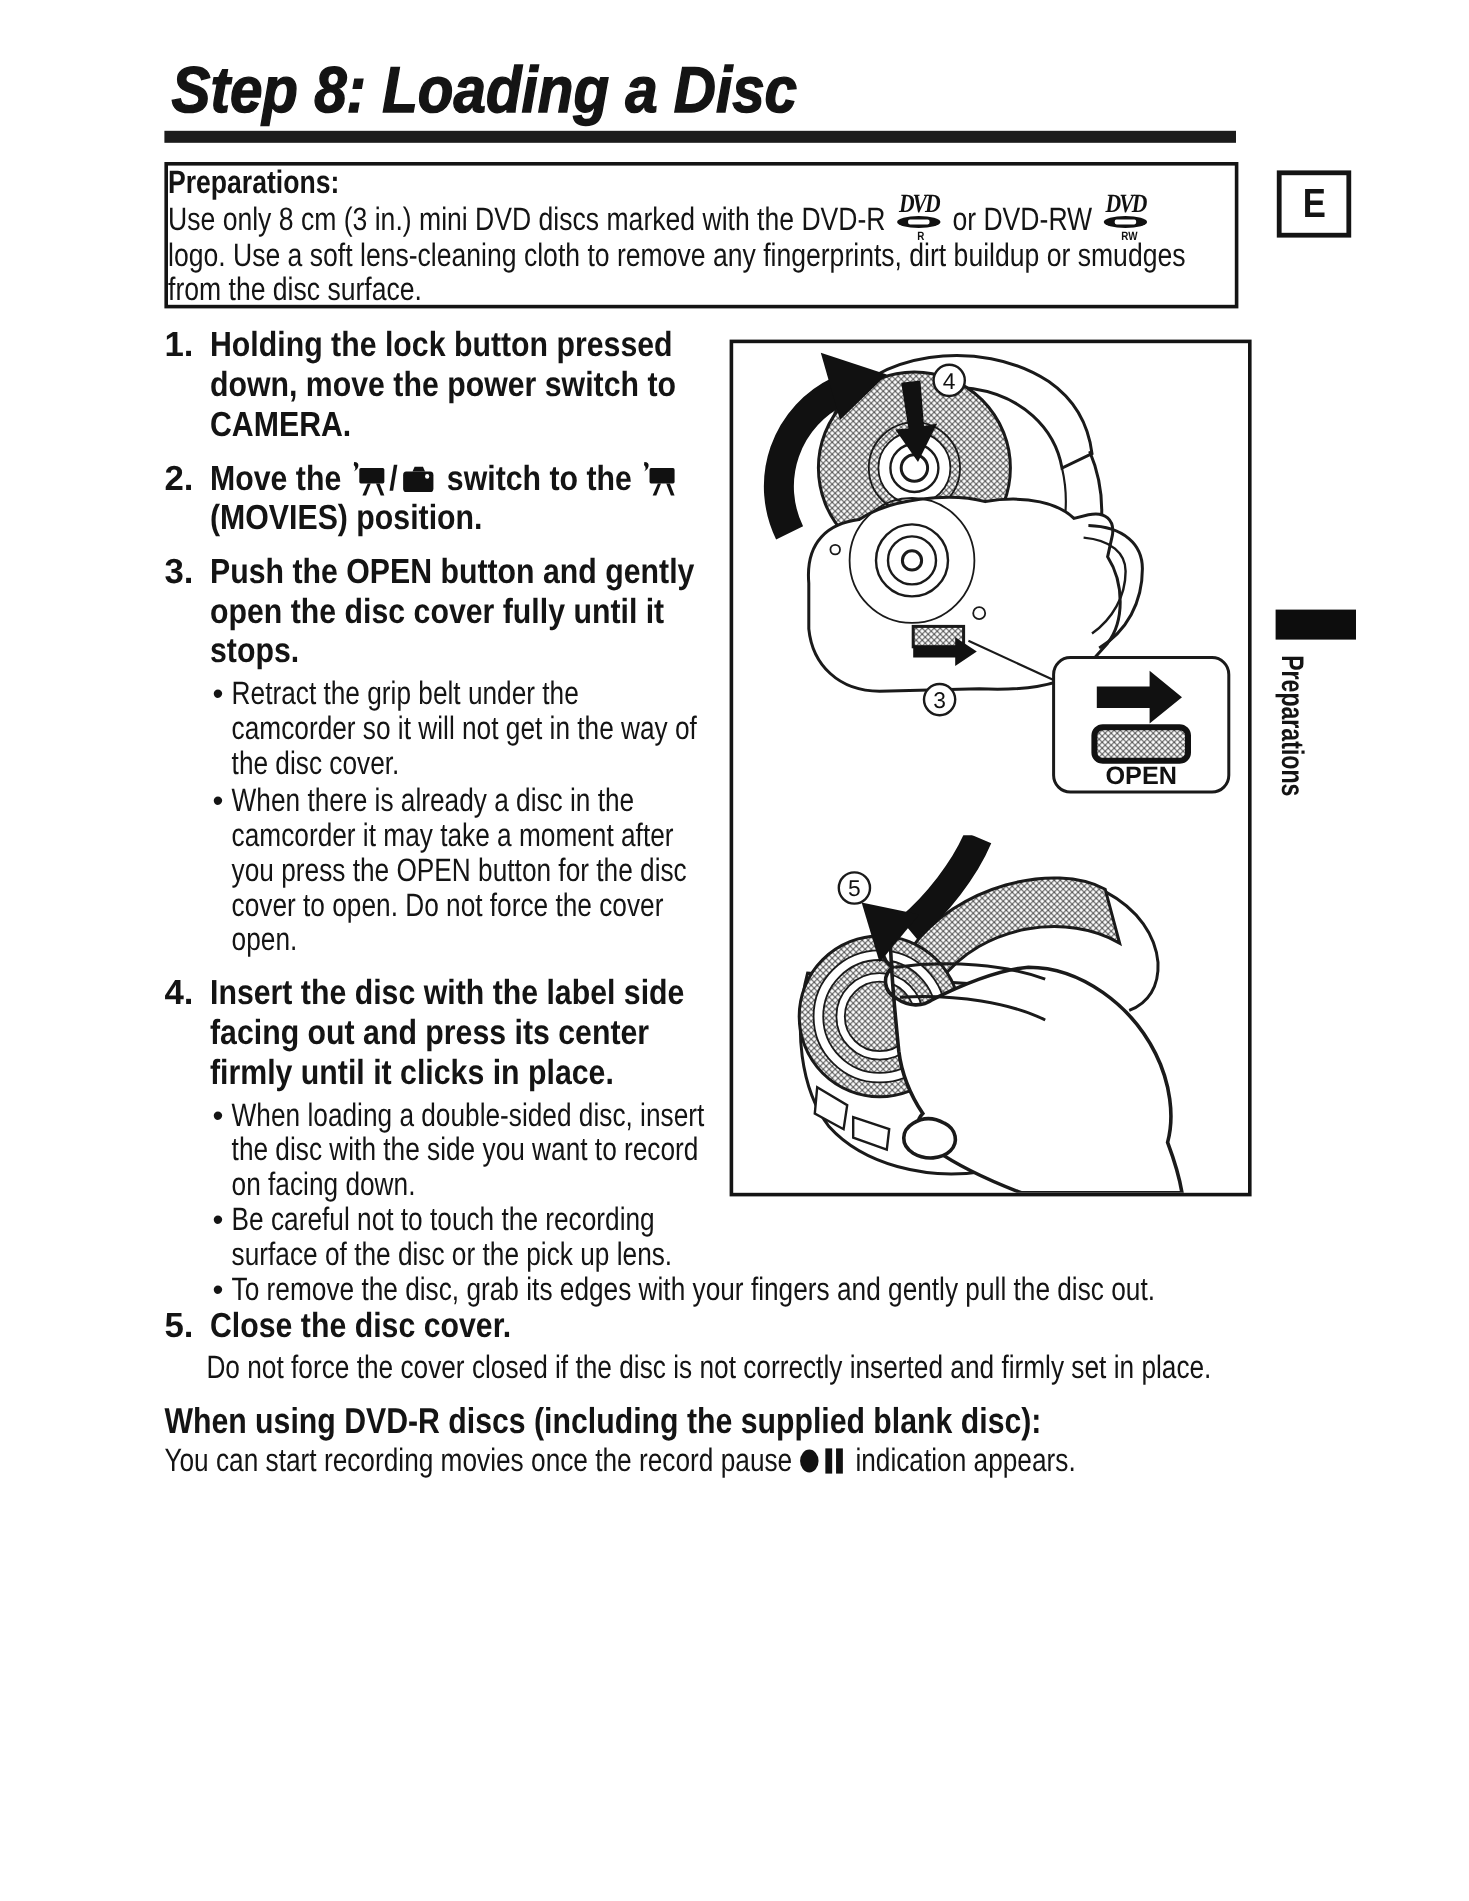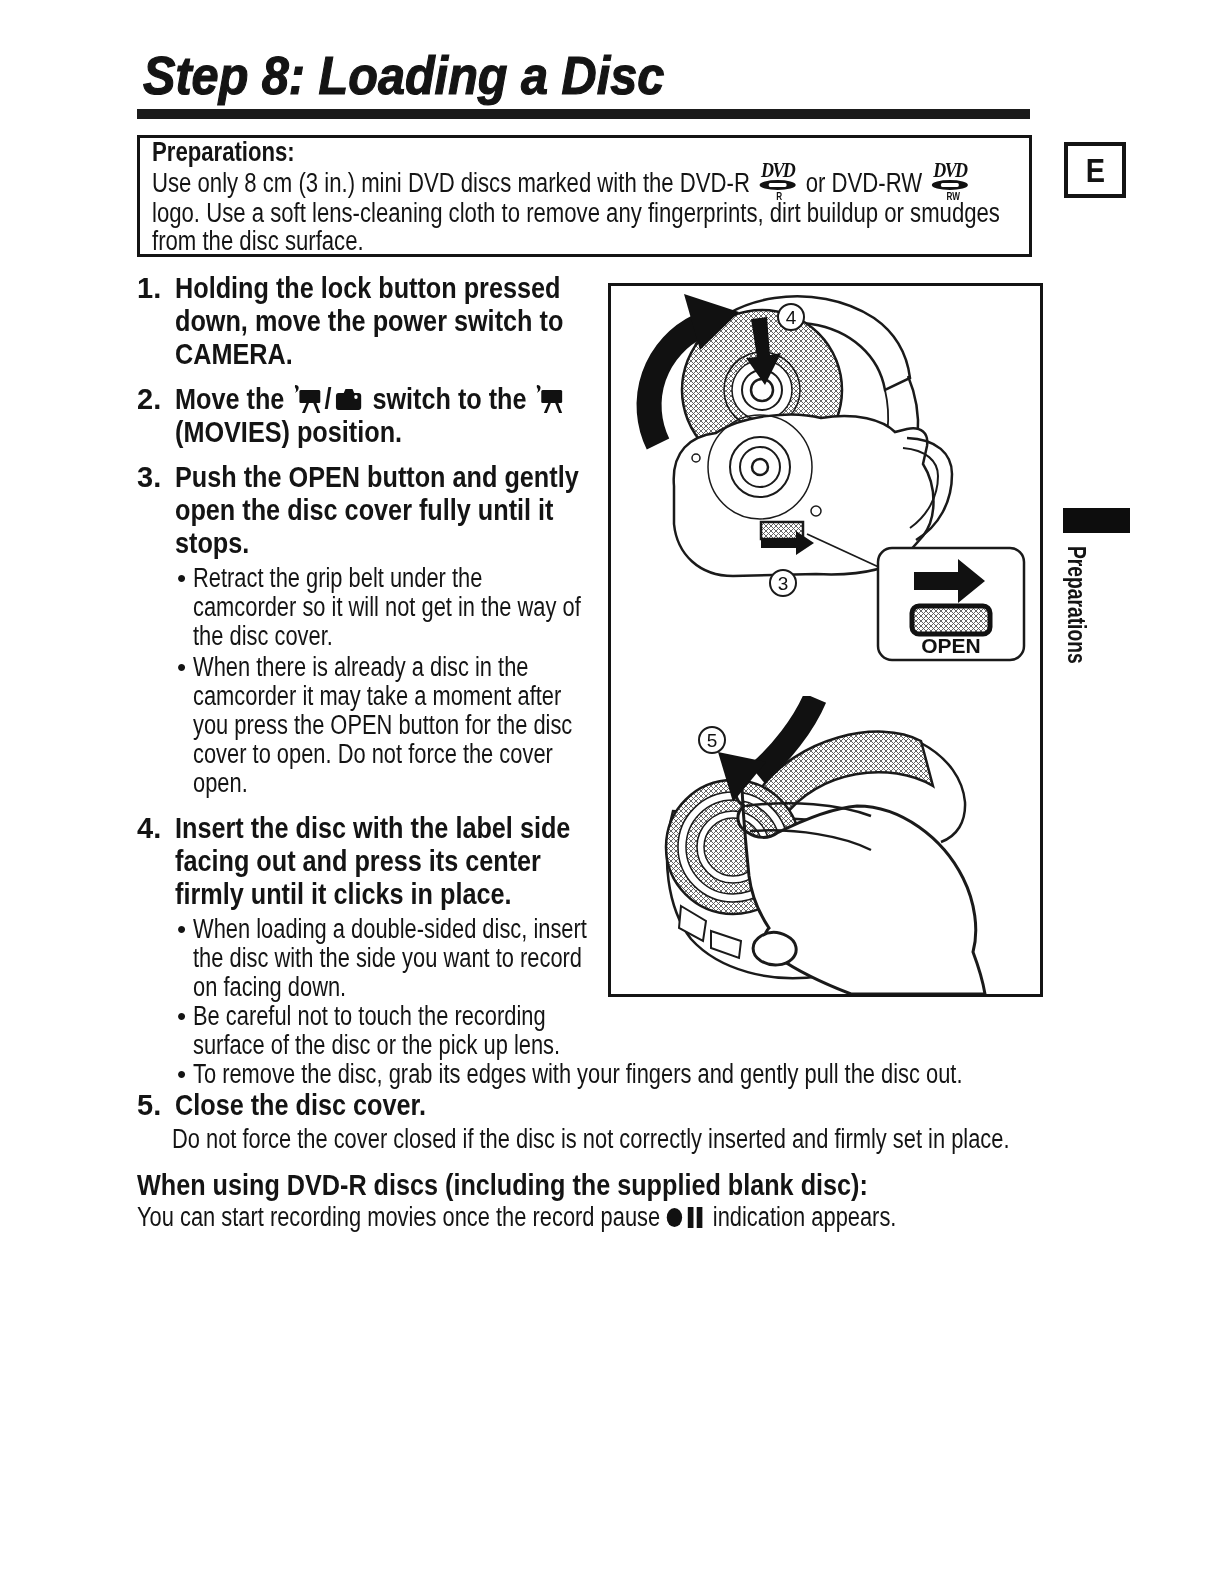--- a/index.html
+++ b/index.html
@@ -1,21 +1,21 @@
 <!DOCTYPE html>
 <html><head>
 <meta charset="utf-8">
 <style>
   html,body{margin:0;padding:0;background:#fff;}
   .page{position:relative;width:1224px;height:1399px;background:#fff;overflow:hidden;
         font-family:"Liberation Sans",sans-serif;color:#141414;}
   .title{position:absolute;left:143px;top:44px;font-size:54px;font-weight:bold;font-style:italic;
          -webkit-text-stroke:1.2px #141414;transform:scaleX(0.90);transform-origin:0 0;white-space:nowrap;}
   .rule{position:absolute;left:137px;top:109px;width:893px;height:10px;background:#1b1b1b;}
-  .prepbox{position:absolute;left:137px;top:135px;width:895px;height:122px;border:3px solid #141414;box-sizing:border-box;padding:0 12px;}
+  .prepbox{position:absolute;left:137px;top:135px;width:895px;height:122px;border:3px solid #141414;box-sizing:border-box;padding:0 0;}
   .prep-h{font-size:27px;font-weight:bold;line-height:29px;transform:scaleX(0.82);transform-origin:0 0;white-space:pre;}
   .prep-row{display:flex;align-items:center;height:32px;white-space:pre;font-size:27px;transform:scaleX(0.82);transform-origin:0 50%;}
   .prep-row .t{margin-right:6px;}
   .prep-seg3{font-size:27px;line-height:28px;white-space:pre;transform:scaleX(0.82);transform-origin:0 0;}
   .dvdlogo{flex:none;margin-right:6px;position:relative;top:-4px;}
   .ebox{position:absolute;left:1064px;top:142px;width:62px;height:56px;border:4px solid #141414;box-sizing:border-box;
         display:flex;align-items:center;justify-content:center;font-size:34px;font-weight:bold;}
   .ebox span{display:inline-block;transform:scaleX(0.85);}
   .sidebar-bar{position:absolute;left:1063px;top:508px;width:67px;height:25px;background:#0d0d0d;}
   .sidebar-label{position:absolute;left:1092px;top:546px;font-size:26px;font-weight:bold;white-space:nowrap;

